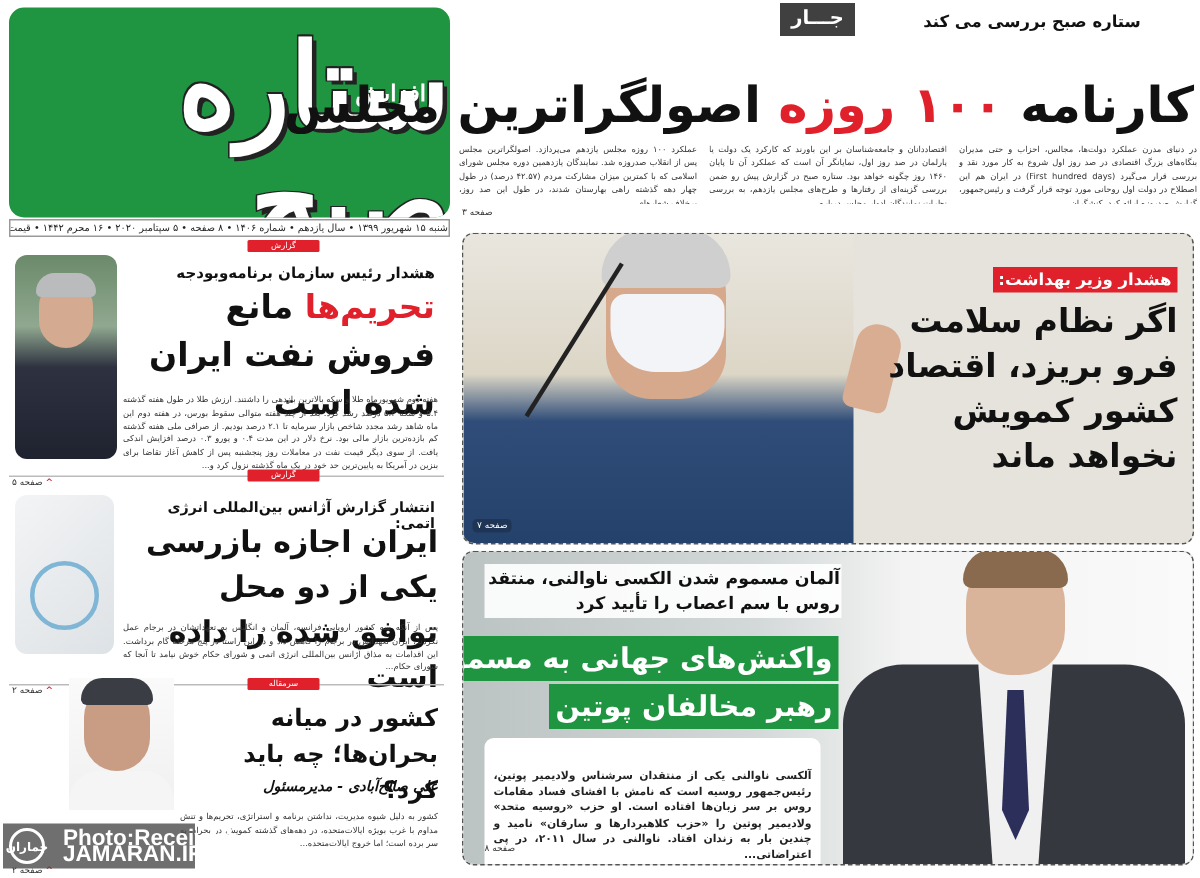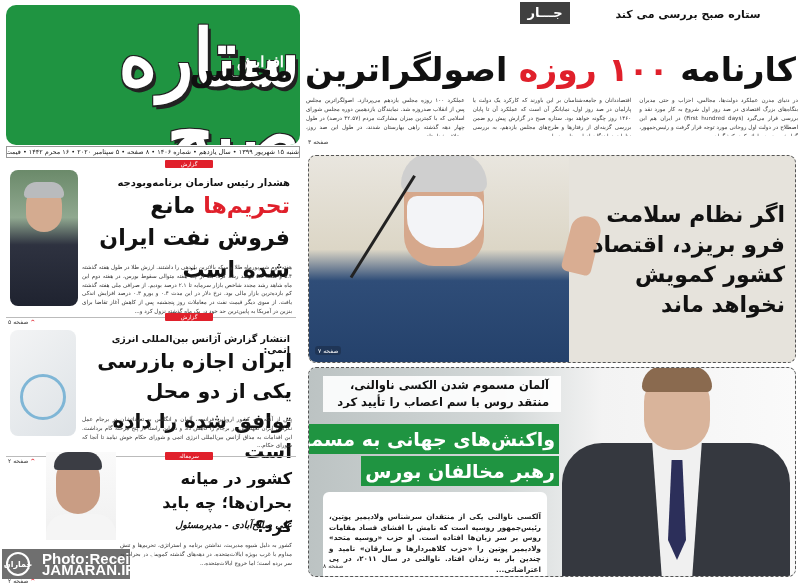--- a/index.html
+++ b/index.html
@@ -36,21 +36,21 @@
 
   
   .navalny-box { position: absolute; left: 308px; top: 367px; width: 488px; height: 210px; border: 1px dashed #555; border-radius: 8px; background: #dfe2e2; overflow: hidden; }
   .navalny-bg { position: absolute; left: 0; top: 0; width: 488px; height: 210px; background: linear-gradient(90deg, #bcc3c3 0%, #d3d8d8 40%, #f3f3f3 60%, #fafafa 100%); }
   .navalny-person { position: absolute; left: 245px; top: 0; width: 240px; height: 210px; }
   .nav-head { position: absolute; left: 90px; top: 2px; width: 66px; height: 80px; border-radius: 32px 32px 30px 30px; background: #d9b49b; }
   .nav-hair { position: absolute; left: 88px; top: -2px; width: 70px; height: 26px; border-radius: 30px 30px 8px 8px; background: #8a6a4f; }
   .nav-suit { position: absolute; left: 8px; top: 75px; width: 228px; height: 140px; border-radius: 40px 40px 0 0; background: #35383f; }
   .nav-shirt { position: absolute; left: 98px; top: 72px; width: 50px; height: 140px; background: #f0f0f0; clip-path: polygon(0 0,100% 0,80% 100%,20% 100%); }
   .nav-tie { position: absolute; left: 114px; top: 92px; width: 18px; height: 100px; background: #2c2f5a; clip-path: polygon(20% 0,80% 0,100% 80%,50% 100%,0 80%); }
-  .nav-kicker { position: absolute; left: 14px; top: 8px; width: 238px; font-size: 11.5px; font-weight: bold; line-height: 17px; direction: rtl; text-align: right; background: rgba(255,255,255,.9); padding: 1px 12px; }
+  .nav-kicker { position: absolute; left: 14px; top: 8px; width: 238px; font-size: 11.5px; font-weight: bold; line-height: 17px; direction: rtl; text-align: right; background: rgba(255,255,255,.9); padding: 1px 1px; }
   .nav-title1, .nav-title2 { position: absolute; right: 236px; background: #1f9441; color: #fff; font-weight: bold; font-size: 19px; direction: rtl; padding: 0 4px; line-height: 30px; white-space: nowrap; }
   .nav-title1 { top: 56px; }
   .nav-title2 { top: 88px; }
   .nav-body { position: absolute; left: 14px; top: 124px; width: 224px; background: #fff; border-radius: 6px; padding: 20px 6px; font-size: 7.2px; line-height: 10.5px; font-weight: bold; direction: rtl; text-align: justify; color: #222; }
   .nav-page { position: absolute; left: 14px; top: 194px; font-size: 6px; direction: rtl; color: #333; }
 
   
   .section-label { position: absolute; height: 8px; background: #e0202b; color: #fff; font-size: 5.5px; line-height: 8px; text-align: center; direction: rtl; border-radius: 1px; }
   .rule { position: absolute; left: 6px; width: 290px; border-top: 1px solid #bbb; }
   .page-ref { position: absolute; left: 8px; font-size: 6px; direction: rtl; color: #333; }
@@ -104,35 +104,36 @@
 
 <div class="health-box">
   <div class="photo-minister">
     <div class="minister-head"></div>
     <div class="minister-hair"></div>
     <div class="minister-mask"></div>
     <div class="mic1"></div>
     <div class="page-badge-dark">صفحه ۷</div>
   </div>
   <div class="hand"></div>
+  <div class="health-kicker">هشدار وزیر بهداشت:</div>
   <div class="health-title">اگر نظام سلامت فرو بریزد، اقتصاد کشور کمویش نخواهد ماند</div>
 </div>
 
 <div class="navalny-box">
   <div class="navalny-bg"></div>
   <div class="navalny-person">
     <div class="nav-suit"></div>
     <div class="nav-shirt"></div>
     <div class="nav-tie"></div>
     <div class="nav-head"></div>
     <div class="nav-hair"></div>
   </div>
   <div class="nav-kicker">آلمان مسموم شدن الکسی ناوالنی، منتقد روس با سم اعصاب را تأیید کرد</div>
   <div class="nav-title1">واکنش‌های جهانی به مسمومیت</div>
-  <div class="nav-title2">رهبر مخالفان بورس</div>
+  <div class="nav-title2">رهبر مخالفان پوتین</div>
   <div class="nav-body">آلکسی ناوالنی یکی از منتقدان سرشناس ولادیمیر پوتین، رئیس‌جمهور روسیه است که نامش با افشای فساد مقامات روس بر سر زبان‌ها افتاده است. او حزب «روسیه متحد» ولادیمیر پوتین را «حزب کلاهبردارها و سارقان» نامید و چندین بار به زندان افتاد. ناوالنی در سال ۲۰۱۱، در پی اعتراضاتی...</div>
   <div class="nav-page">صفحه ۸</div>
 </div>
 
 <div class="section-label" style="left:165px;top:160px;width:48px;">گزارش</div>
 <div class="s1-photo">
   <div class="s1-face"></div>
   <div class="s1-hair"></div>
 </div>
 <div class="s1-kicker">هشدار رئیس سازمان برنامه‌وبودجه</div>

